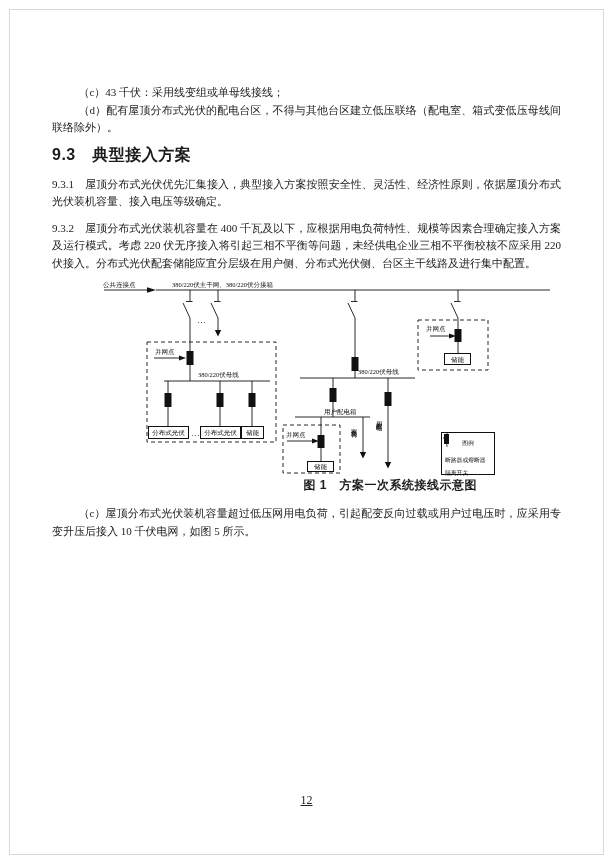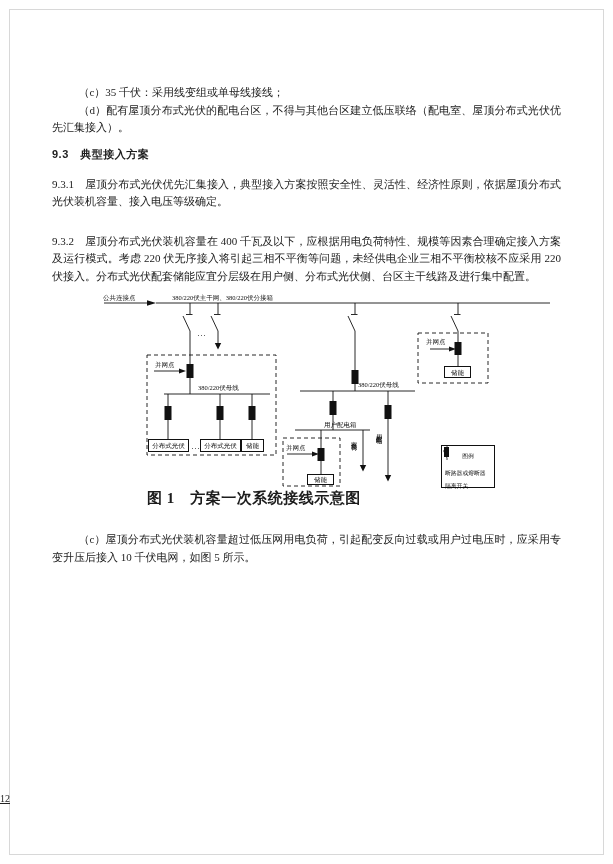--- a/index.html
+++ b/index.html
@@ -17,24 +17,24 @@
     border:1px solid #d8d8d8;
     pointer-events:none;
   }
   .content {
     position:absolute; left:52px; top:84px; width:509px;
     font-size:11px; line-height:17.5px; text-align:justify;
   }
   p.body-par { text-indent:2.4em; }
   p.clause { text-indent:0; }
   p.mt4 { margin-top:13px; }
-  p.mt6 { margin-top:22px; }
+  p.mt6 { margin-top:9px; }
   h2.sec {
     font-family:"Liberation Sans","DejaVu Sans",sans-serif;
-    font-size:11px; font-weight:bold; line-height:17px;
+    font-size:16px; font-weight:bold; line-height:17px;
     margin:9px 0 7px 0; letter-spacing:0.5px;
   }
   
   .figure { position:relative; width:509px; height:216px; margin-top:8px; }
   .diagram { position:absolute; left:48px; top:0; width:460px; height:200px; }
   .diagram svg { position:absolute; left:0; top:0; }
   .dlbl {
     position:absolute; font-size:6.5px; line-height:8px;
     white-space:nowrap; color:#111;
     font-family:"Liberation Serif","DejaVu Serif",serif;
@@ -56,40 +56,40 @@
     position:absolute; left:341px; top:152px; width:54px; height:43px;
     border:0.9px solid #111; background:#fff;
     font-size:5.8px; color:#111; padding:2px 3px;
     font-family:"Liberation Serif","DejaVu Serif",serif;
   }
   .legend .lg-title { text-align:center; margin-bottom:2px; }
   .legend .lg-row { display:flex; align-items:center; gap:3px; height:13px; }
   .legend .lg-row svg { flex:0 0 auto; }
   .fig-caption {
     position:absolute; left:95px; top:197px; width:330px;
-    text-align:left; font-weight:bold; font-size:15px;
-    font-family:Liberation Serif, serif;
+    text-align:right; font-weight:bold; font-size:12px;
+    font-family:Liberation Sans, sans-serif;
     letter-spacing:0.5px;
   }
   .page-number {
     position:absolute; left:0; right:0; top:793px;
-    text-align:left; font-size:10px; color:#222;text-decoration:underline;
+    text-align:center; font-size:12px; color:#222;text-decoration:underline;
   }
   
   .wire { stroke:#111; stroke-width:0.9; fill:none; }
   .blk  { fill:#111; stroke:none; }
 </style>
 </head>
 <body>
 
 <div class="page-frame"></div>
 
 <div class="content">
-  <p class="body-par">（c）35 千伏：采用线变组或单母线接线；</p>
-  <p class="body-par">（d）配有屋顶分布式光伏的配电台区，不得与其他台区建立低压联络（配电室、屋顶分布式光伏优先汇集接入）。</p>
+  <p class="body-par">（c）43 千伏：采用线变组或单母线接线；</p>
+  <p class="body-par">（d）配有屋顶分布式光伏的配电台区，不得与其他台区建立低压联络（配电室、箱式变低压母线间联络除外）。</p>
   <h2 class="sec">9.3　典型接入方案</h2>
   <p class="clause mt4">9.3.1　屋顶分布式光伏优先汇集接入，典型接入方案按照安全性、灵活性、经济性原则，依据屋顶分布式光伏装机容量、接入电压等级确定。</p>
   <p class="clause mt6">9.3.2　屋顶分布式光伏装机容量在 400 千瓦及以下，应根据用电负荷特性、规模等因素合理确定接入方案及运行模式。考虑 220 伏无序接入将引起三相不平衡等问题，未经供电企业三相不平衡校核不应采用 220 伏接入。分布式光伏配套储能应宜分层级在用户侧、分布式光伏侧、台区主干线路及进行集中配置。</p>
 
   <div class="figure">
     <div class="diagram">
       <svg width="460" height="200" viewBox="0 0 460 200">
 
         <g>
           <path class="wire" d="M4,10 H47"></path>

